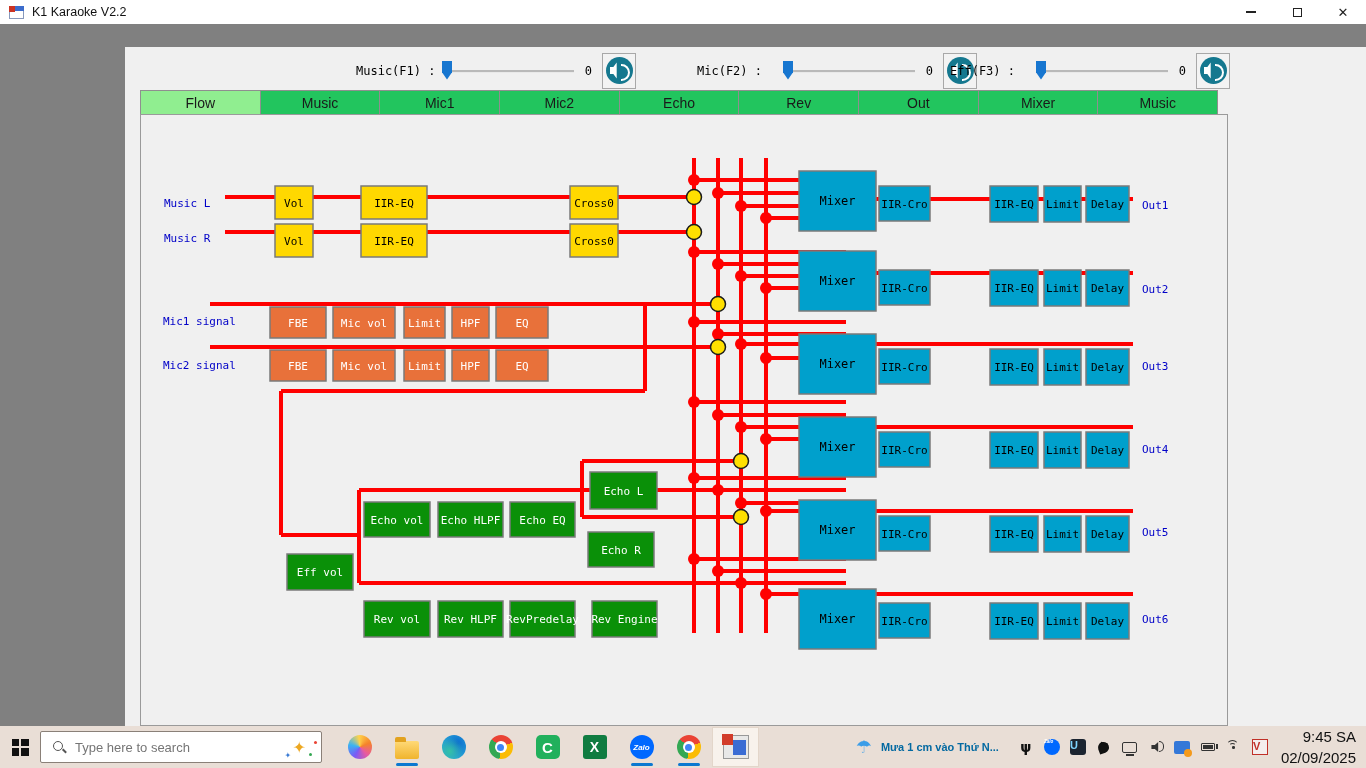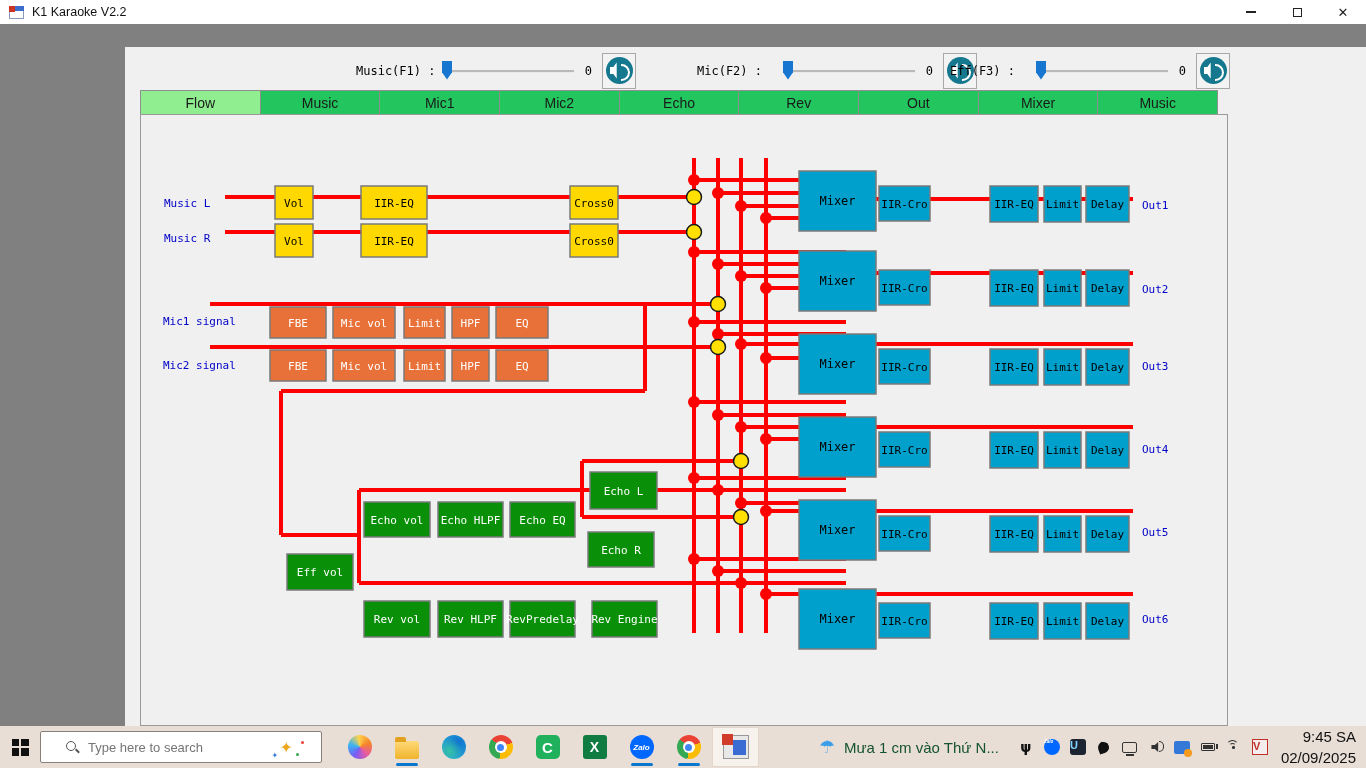--- a/index.html
+++ b/index.html
@@ -45,21 +45,21 @@
   .tab.selected { background:#90ee90; border-bottom:1px solid #90ee90; }
 
   .tab-page { position:absolute; left:140px; top:114px; width:1088px; height:612px; background:#f0f0f0; border:1px solid #9a9a9a; }
   .flow-svg { position:absolute; left:140px; top:115px; }
 
   
   .taskbar { position:absolute; left:0; top:726px; width:1366px; height:42px; background:#e9ded6; display:flex; align-items:center; }
   .start { width:40px; display:flex; align-items:center; justify-content:center; }
   .win-logo { width:17px; height:17px; display:grid; grid-template-columns:1fr 1fr; grid-template-rows:1fr 1fr; gap:2px; }
   .win-logo span { background:#111; }
-  .searchbox { position:relative; width:282px; height:32px; background:#fff; border:1px solid #8a8078; border-radius:2px; display:flex; align-items:center; padding:0 24px; }
+  .searchbox { position:relative; width:282px; height:32px; background:#fff; border:1px solid #8a8078; border-radius:2px; display:flex; align-items:center; padding:0 11px; }
   .mag { position:relative; width:15px; height:15px; margin-right:8px; }
   .mag::before { content:""; position:absolute; left:1px; top:1px; width:8px; height:8px; border:1.6px solid #555; border-radius:50%; }
   .mag::after { content:""; position:absolute; left:10px; top:10px; width:5px; height:1.8px; background:#555; transform:rotate(45deg); }
   .searchbox input { border:none; outline:none; flex:1; font-size:13px; color:#444; background:transparent; font-family:"Liberation Sans",sans-serif; }
   .sparkle { position:relative; color:#eda822; font-size:16px; margin-right:4px; }
   .sparkle::before { content:"✦"; position:absolute; left:-8px; bottom:-3px; font-size:8px; color:#3a7bd5; }
   .sparkle::after { content:""; position:absolute; right:-6px; bottom:1px; width:3px; height:3px; border-radius:50%; background:#34a853; box-shadow:5px -12px 0 #ea4335; }
   .task-icons { display:flex; margin-left:14px; }
   .slot { position:relative; width:47px; height:40px; display:flex; align-items:center; justify-content:center; }
   .slot.running::after { content:""; position:absolute; bottom:1px; left:50%; transform:translateX(-50%); width:22px; height:3px; background:#0b78d0; border-radius:2px; }
@@ -74,21 +74,21 @@
   .k-chrome::after { content:""; position:absolute; left:8.5px; top:8.5px; width:7px; height:7px; border-radius:50%; background:#4285f4; }
   .k-capcut { border-radius:5px; background:#21b05c; font-size:15px; }
   .k-excel { border-radius:3px; background:#107c41; font-size:14px; }
   .k-zalo { border-radius:50%; background:#0068ff; font-size:8px; font-style:italic; }
   .k-k1 { position:relative; width:26px; height:24px; background:#e8e8e8; border:1px solid #999; }
   .k-k1::before { content:""; position:absolute; left:-2px; top:-2px; width:11px; height:11px; background:#d23c2a; }
   .k-k1::after { content:""; position:absolute; right:2px; top:4px; width:13px; height:15px; background:#3a6cd4; }
   .tray-area { margin-left:auto; display:flex; align-items:center; }
   .weather { display:flex; align-items:center; margin-right:18px; }
   .umbrella { font-size:18px; color:#3b9de8; margin-right:9px; }
-  .weather-text { font-size:15px; color:#14532d; }
+  .weather-text { font-size:11px; color:#0369a1;font-weight:bold; }
   .tray { display:flex; align-items:center; gap:8px; margin-right:12px; }
   .tr { width:18px; height:18px; display:flex; align-items:center; justify-content:center; position:relative; }
   .t-usb { font-family:"DejaVu Sans",sans-serif; font-weight:bold; font-size:14px; color:#111; }
   .t-zalo { width:16px; height:16px; border-radius:50%; background:#0068ff; color:#fff; font-size:4.5px; font-weight:bold; font-style:italic; }
   .t-uv { width:16px; height:16px; border-radius:3px; background:#1b2430; color:#7fd4ff; font-weight:bold; font-size:11px; }
   .t-sat { width:11px; height:11px; border-radius:50% 50% 50% 0; background:#111; transform:rotate(-20deg); }
   .t-sat::after { content:""; position:absolute; right:0px; top:1px; width:7px; height:2px; background:#111; transform:rotate(35deg); }
   .t-mon { width:15px; height:11px; border:1.8px solid #333; border-radius:2px; }
   .t-mon::after { content:""; position:absolute; bottom:0px; left:5px; width:8px; height:1.8px; background:#333; }
   .t-vol { width:9px; height:10px; background:#333; clip-path:polygon(0 30%,38% 30%,75% 0,75% 100%,38% 70%,0 70%); }

